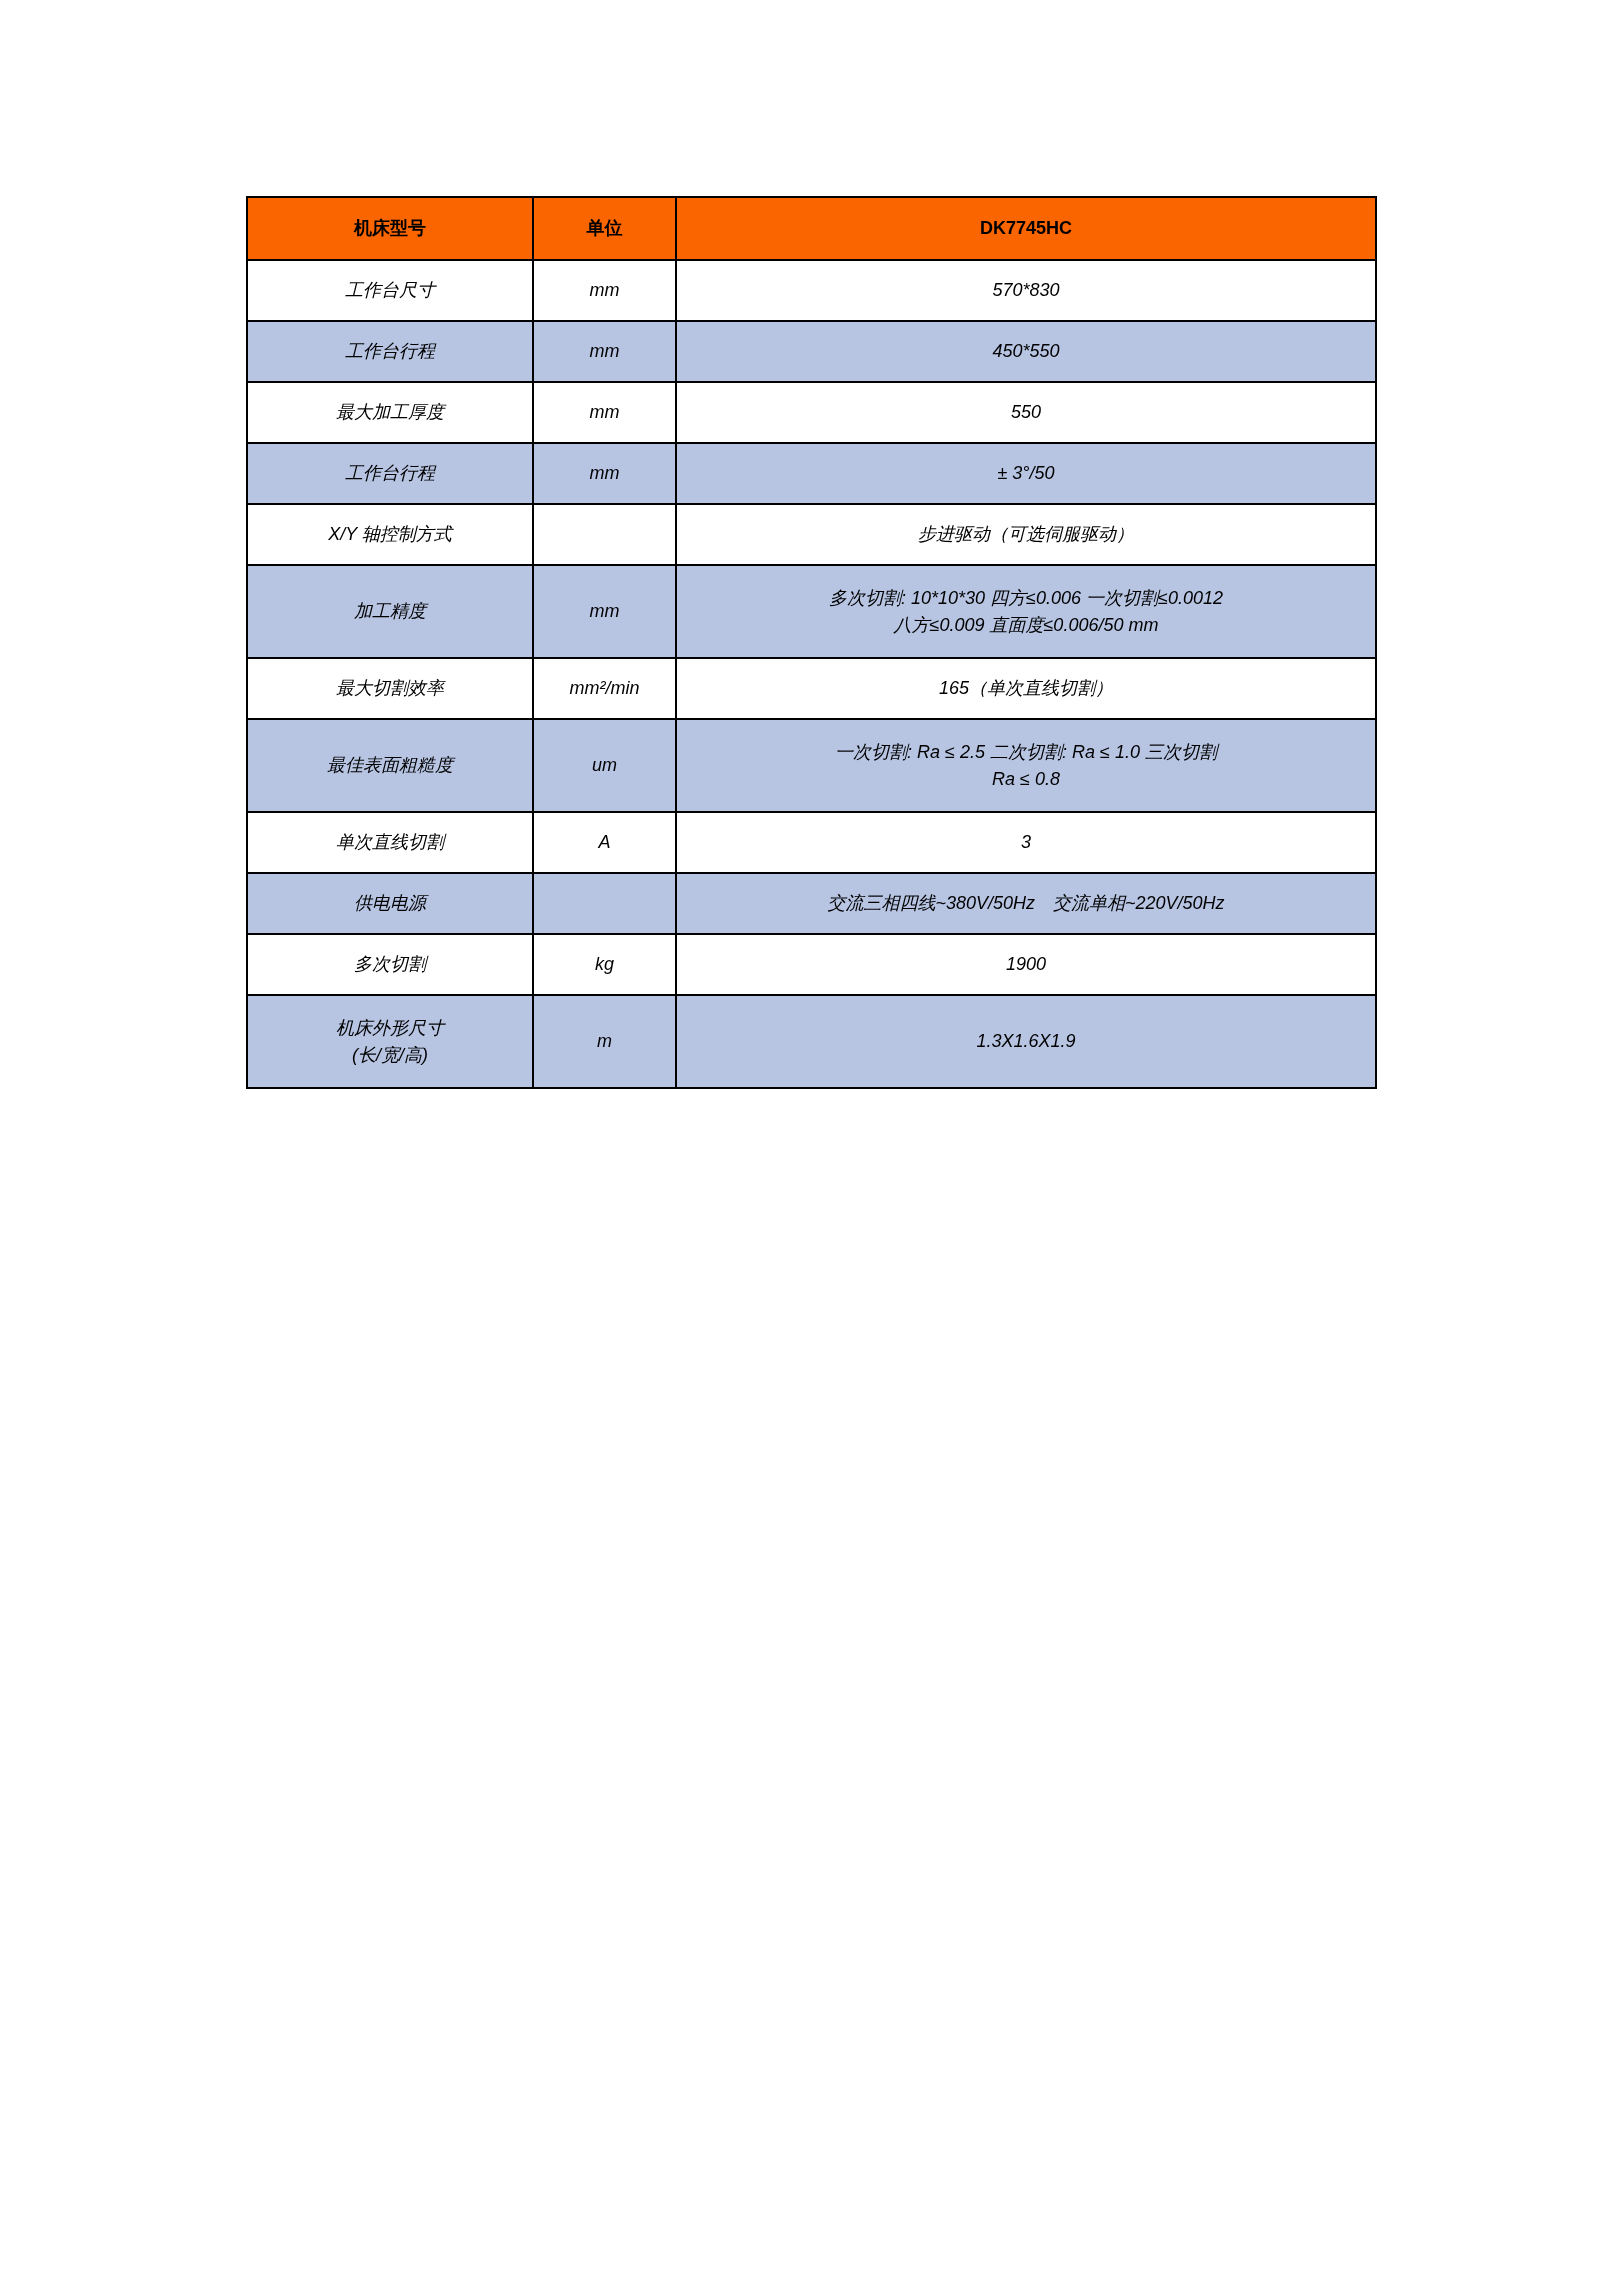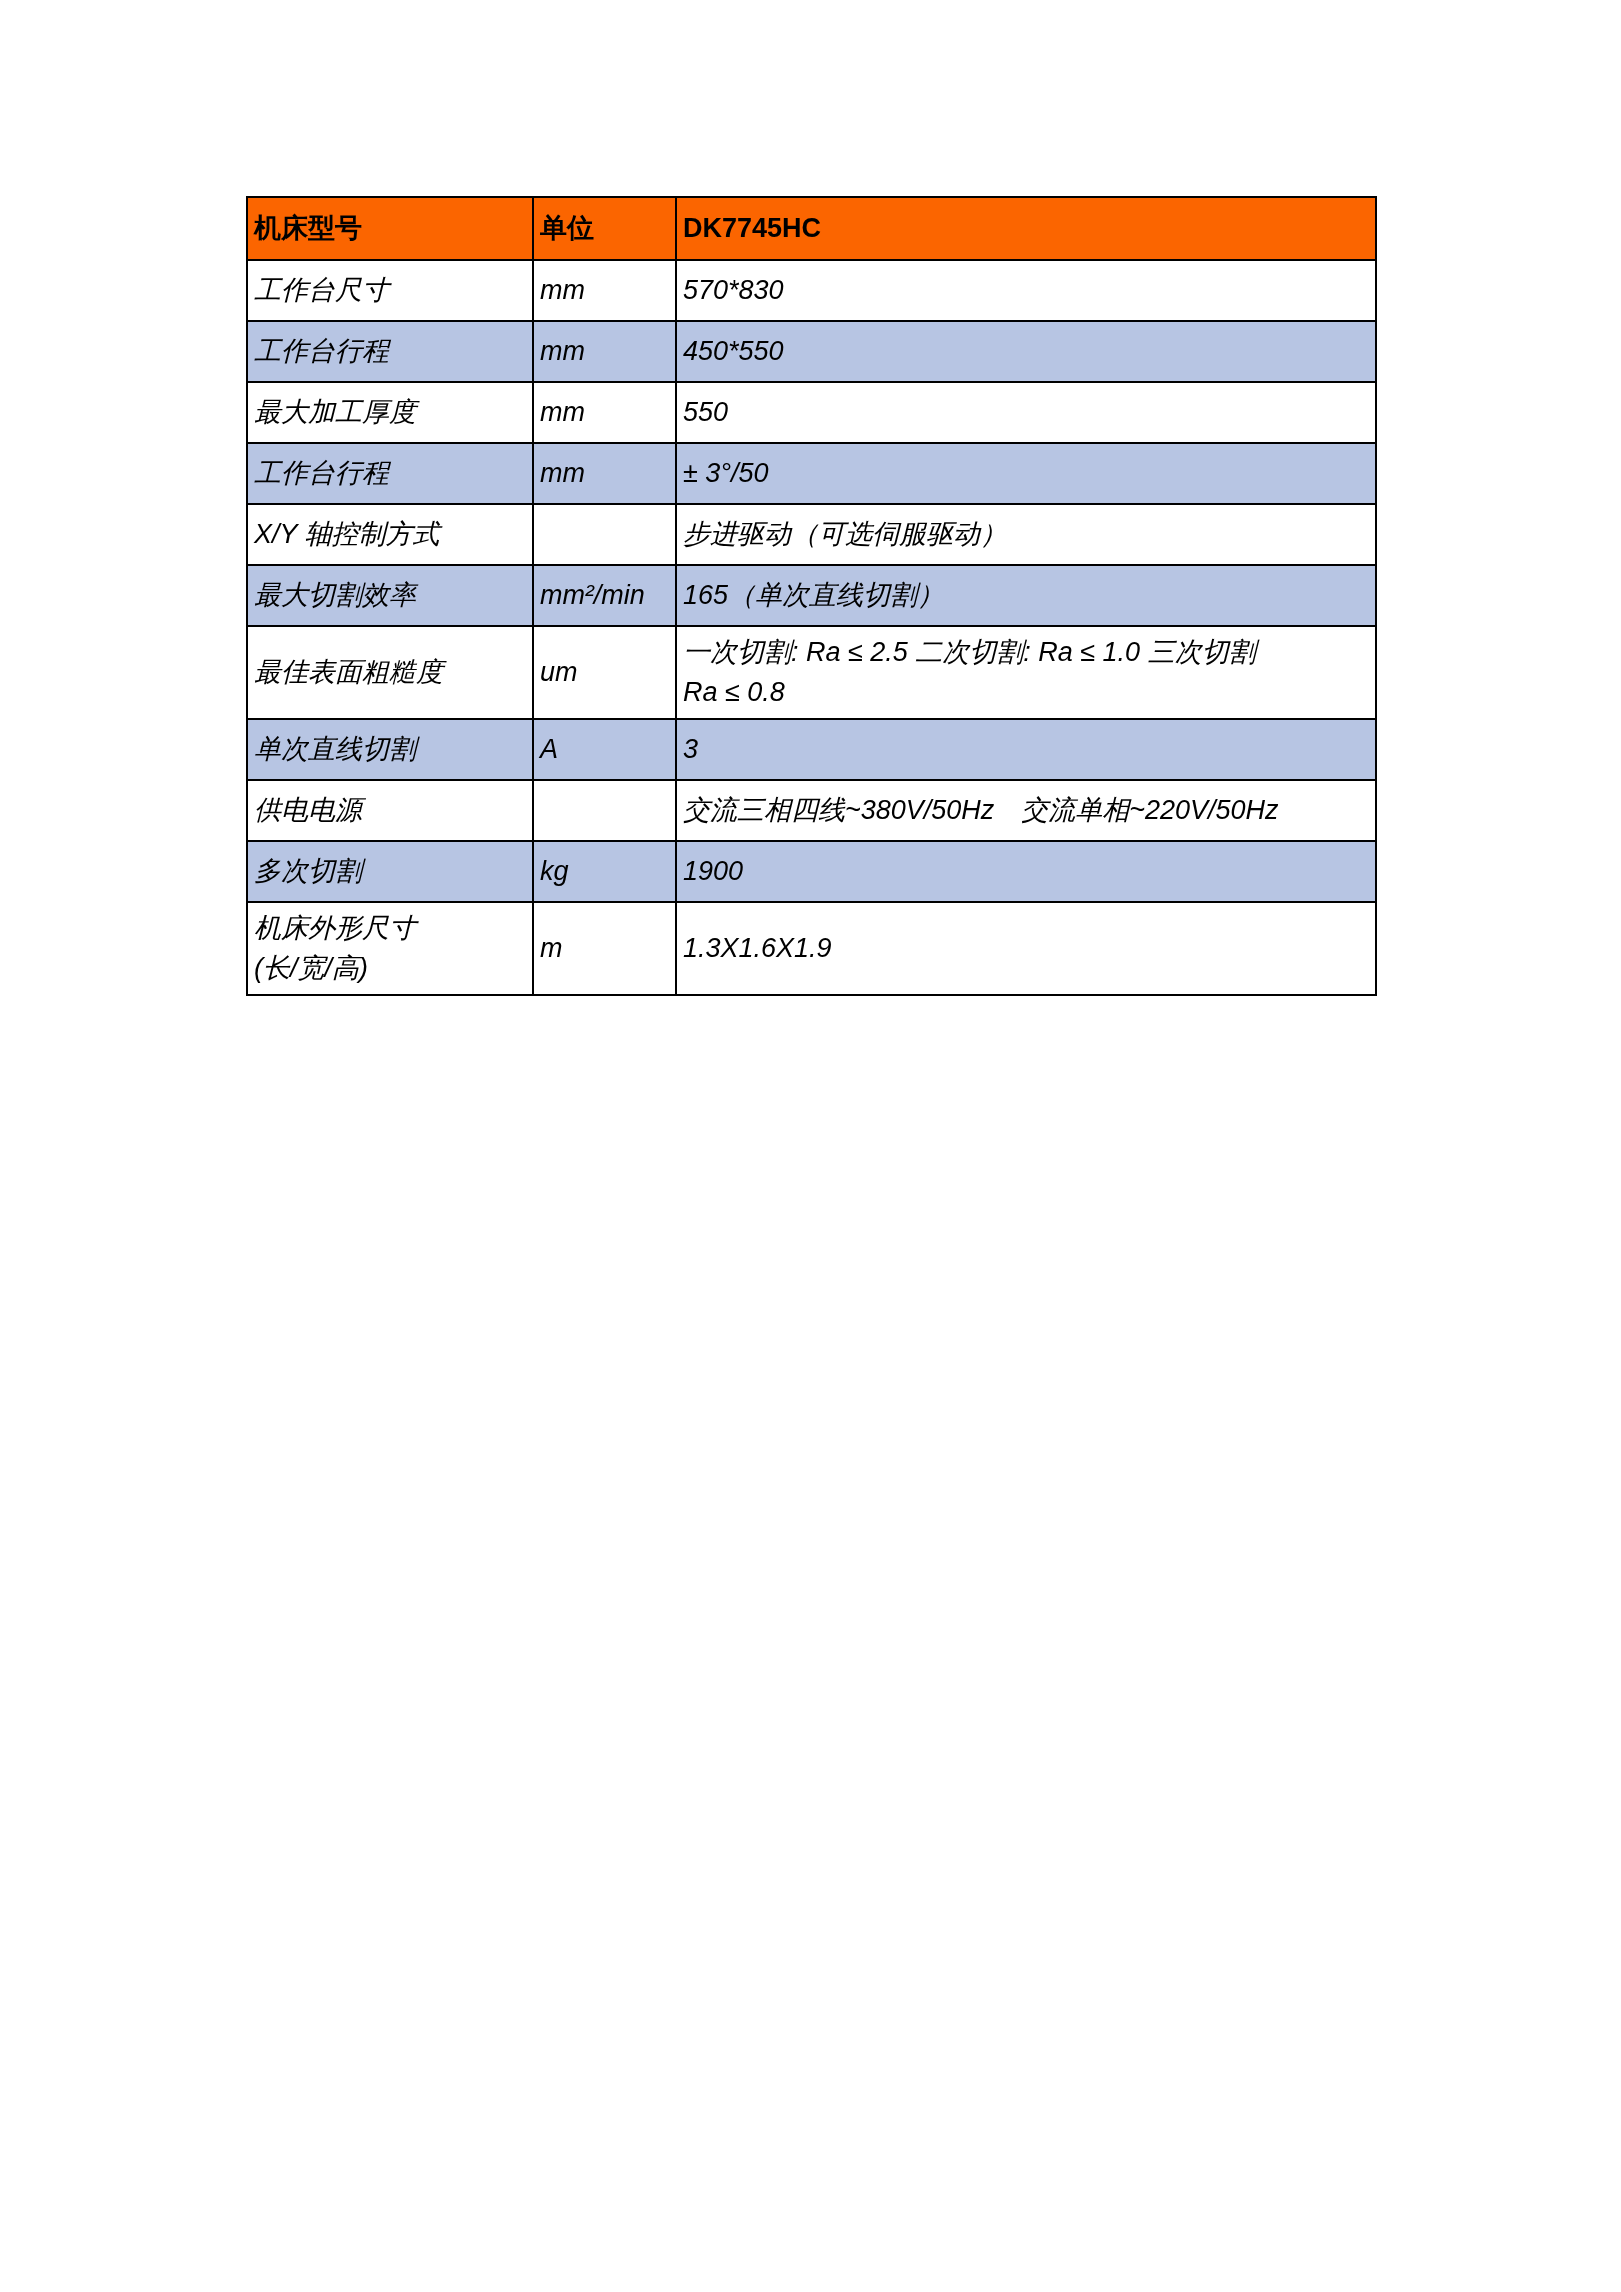--- a/index.html
+++ b/index.html
@@ -28,23 +28,23 @@
     top: 196px;
     width: 1129px;
     border-collapse: collapse;
     table-layout: fixed;
   }
   .spec-table col.c1 { width: 286px; }
   .spec-table col.c2 { width: 143px; }
   .spec-table col.c3 { width: 700px; }
   .spec-table th, .spec-table td {
     border: 2px solid var(--border_color);
-    text-align: left;
+    text-align: center;
     vertical-align: middle;
-    font-size: 27px;
+    font-size: 18px;
     line-height: 1.45;
     white-space: pre-line;
     padding: 2px 5.9px;
   }
   .spec-table thead tr { height: 63px; }
   .spec-table thead th {
     background: var(--header_bg);
     font-weight: bold;
     color: var(--text_color);
   }
@@ -88,20 +88,26 @@
       <tr>
         <td>工作台行程</td>
         <td>mm</td>
         <td>± 3°/50</td>
       </tr>
       <tr>
         <td>X/Y 轴控制方式</td>
         <td></td>
         <td>步进驱动（可选伺服驱动）</td>
       </tr>
+      <tr class="tall">
+        <td>加工精度</td>
+        <td>mm</td>
+        <td>多次切割: 10*10*30 四方≤0.006 一次切割≤0.0012
+八方≤0.009 直面度≤0.006/50 mm</td>
+      </tr>
       <tr>
         <td>最大切割效率</td>
         <td>mm²/min</td>
         <td>165（单次直线切割）</td>
       </tr>
       <tr class="tall">
         <td>最佳表面粗糙度</td>
         <td>um</td>
         <td>一次切割: Ra ≤ 2.5 二次切割: Ra ≤ 1.0 三次切割
 Ra ≤ 0.8</td>

